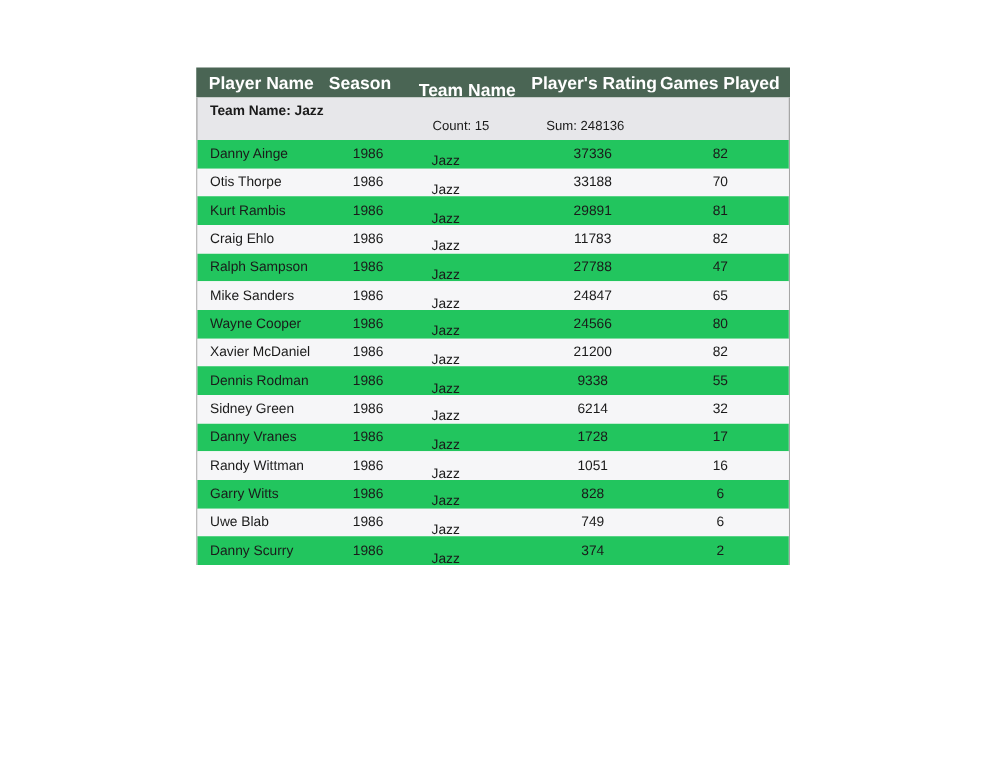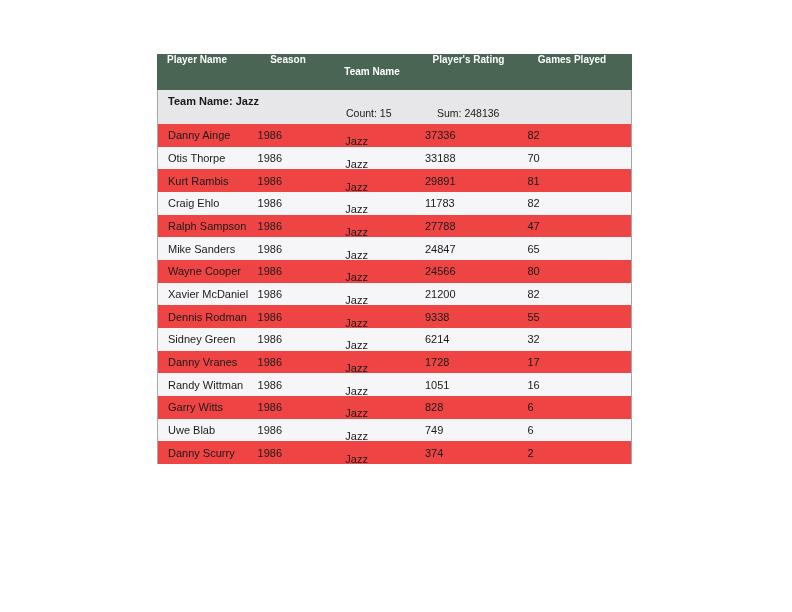--- a/index.html
+++ b/index.html
@@ -19,26 +19,26 @@
   }
   
   .c0 { width: 100px; }
   .c1 { width: 78px;  }
   .c2 { width: 90px; margin-top: 12px;  }
   .c3 { width: 103px; }
   .c4 { width: 104px; }
 
   .thead {
     display: flex;
-    height: 36px;
-    align-items: flex-start;
+    height: 24px;
+    align-items: center;
     background: var(--header-bg, #4a6554);
     color: var(--header-text, #ffffff);
     font-weight: bold;
-    font-size: 10px;
+    font-size: 14px;
   }
   .hcell { overflow: hidden; white-space: nowrap; }
   .hcell.c0 { padding-left: 10px; text-align: left; }
   .hcell.center { text-align: center; padding-right: 16px; }
 
   .group {
     height: 34px;
     background: var(--group-bg, #e7e7ea);
     border-left: 1px solid var(--border-col, #a6a6a6);
     border-right: 1px solid var(--border-col, #a6a6a6);
@@ -58,26 +58,26 @@
 
   .tbody {
     border-left: 1px solid var(--border-col, #a6a6a6);
     border-right: 1px solid var(--border-col, #a6a6a6);
   }
   .row {
     display: flex;
     height: 22.67px;
     align-items: center;
     font-size: 11px;
-    background: #ef4444;
+    background: #22c55e;
   }
   .row:nth-child(even) { background: var(--stripe-bg, #f6f6f8); }
   .cell { overflow: hidden; white-space: nowrap; }
   .cell.left  { padding-left: 10px; text-align: left; }
-  .cell.right { text-align: left; padding-right: 4px; }
+  .cell.right { text-align: center; padding-right: 4px; }
   .cell.c4.right { padding-right: 6px; }
 </style>
 </head>
 <body>
 
 <div class="sheet-table">
 
   <div class="thead">
     <div class="hcell c0">Player Name</div>
     <div class="hcell c1 center">Season</div>

